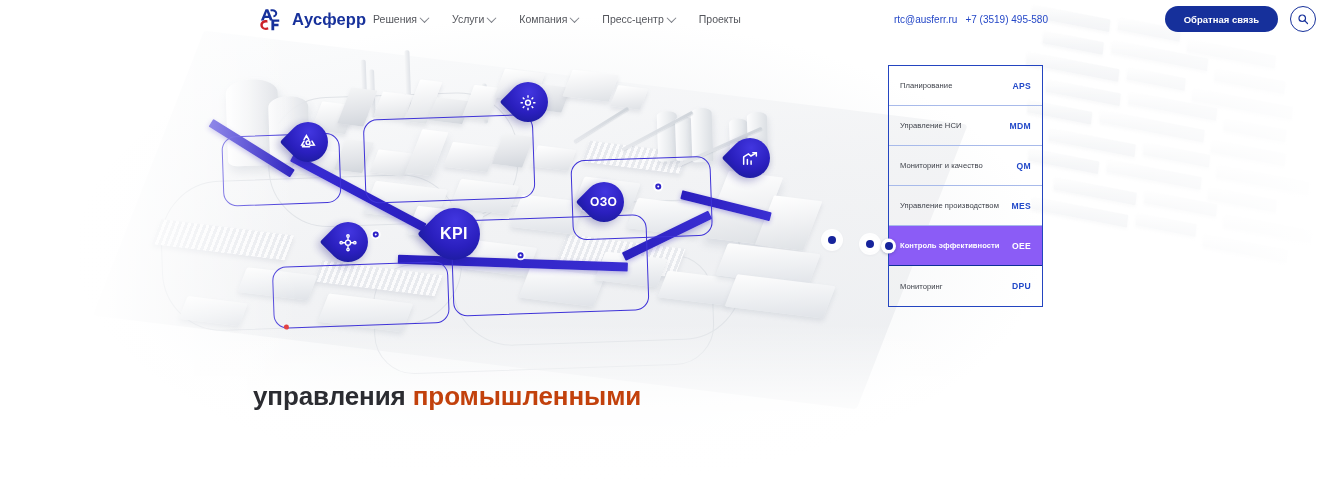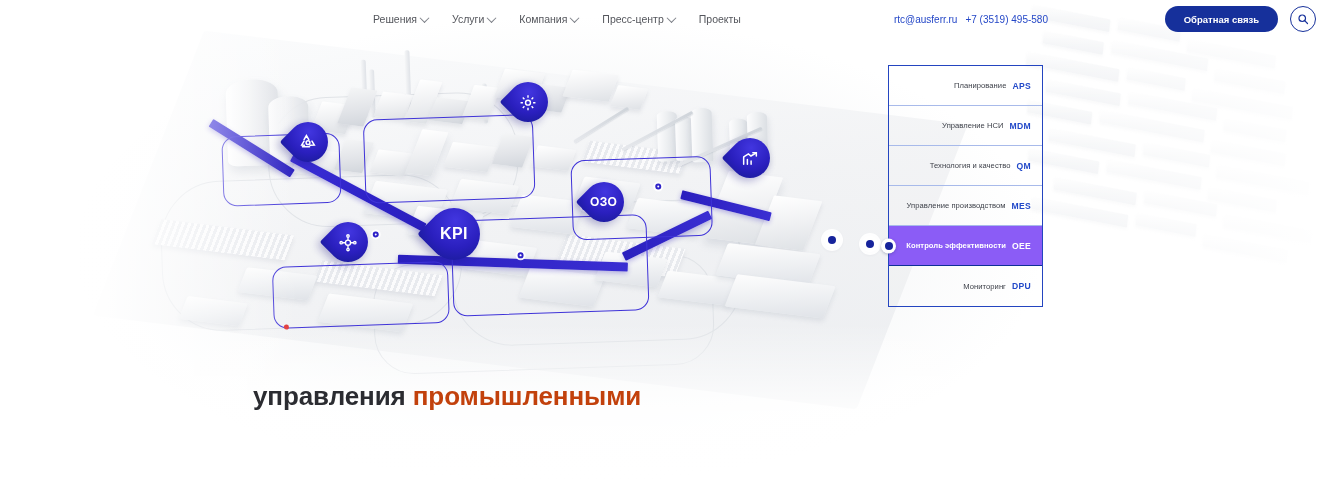--- a/index.html
+++ b/index.html
@@ -303,21 +303,20 @@
     border: 1.2px solid #2445c0;
     background: rgba(255,255,255,.07);
   }
   .prow {
     position: relative;
     height: 40px;
     display: flex; align-items: center;
     padding: 0 11px;
     border-bottom: 1.1px solid #a8baea;
     cursor: pointer;
-    text-align: right;
   }
   .prow:last-child { border-bottom: none; }
   .prow .plabel {
     font-size: 7.6px;
     color: #3d4049;
     flex: 1;
     white-space: nowrap;
     letter-spacing: .05px;
   }
   .prow .pcode {
@@ -526,20 +525,31 @@
           <circle cx="12" cy="20.6" r="1.5"></circle>
         <circle cx="3.4" cy="12" r="1.5"></circle>
           <circle cx="20.6" cy="12" r="1.5"></circle>
         <path d="M12 4.9v3.9M12 15.2v3.9M4.9 12h3.9M15.2 12h3.9"></path>
       </svg>
     </div>
   </div>
 
   <div class="header">
 
+    <div class="logo">
+      <span class="logo-mark">
+        <svg viewBox="0 0 30 27" width="27" height="25">
+          <path d="M3.2 14.5 L8.4 2.2 L11.4 2.2 L16.6 14.5 L13.2 14.5 L12.2 11.8 L7.4 11.8 L6.4 14.5 Z M8.3 9.3 L11.3 9.3 L9.8 5.3 Z" fill="#17319b"></path>
+          <path d="M13.5 2.6 C17.6 1.2 21.4 3.4 21.4 6.6 C21.4 9.2 19.4 10.9 17.1 11.1 L17.1 8.9 C18.2 8.7 19.1 7.9 19.1 6.7 C19.1 4.9 17.0 3.6 14.4 4.5 Z" fill="#17319b"></path>
+          <path d="M11.6 24.6 C7.0 26.2 2.6 23.5 2.6 19.6 C2.6 16.1 6.0 13.3 10.5 14.3 L10.5 17.0 C7.8 16.2 5.3 17.6 5.3 19.8 C5.3 22.1 8.0 23.6 11.1 22.2 Z" fill="#cc2229"></path>
+          <path d="M14.9 25.4 L14.9 13.4 L23.6 13.4 L23.6 16.1 L18.0 16.1 L18.0 18.3 L22.8 18.3 L22.8 20.9 L18.0 20.9 L18.0 25.4 Z" fill="#17319b"></path>
+        </svg>
+      </span>
+      <span class="logo-text">Аусферр</span>
+    </div>
 
     <nav class="nav">
       <span class="nav-item">
         <span>Решения</span>
         <i class="chev"></i>
       </span>
       <span class="nav-item">
         <span>Услуги</span>
         <i class="chev"></i>
       </span>
@@ -580,21 +590,21 @@
 
     <div class="prow">
       <span class="plabel">Планирование</span>
       <span class="pcode">APS</span>
     </div>
     <div class="prow">
       <span class="plabel">Управление НСИ</span>
       <span class="pcode">MDM</span>
     </div>
     <div class="prow">
-      <span class="plabel">Технология и качество</span>
+      <span class="plabel">Мониторинг и качество</span>
       <span class="pcode">QM</span>
     </div>
     <div class="prow">
       <span class="plabel">Управление производством</span>
       <span class="pcode">MES</span>
     </div>
     <div class="prow active">
       <span class="plabel">Контроль эффективности</span>
       <span class="pcode">OEE</span>
     </div>

